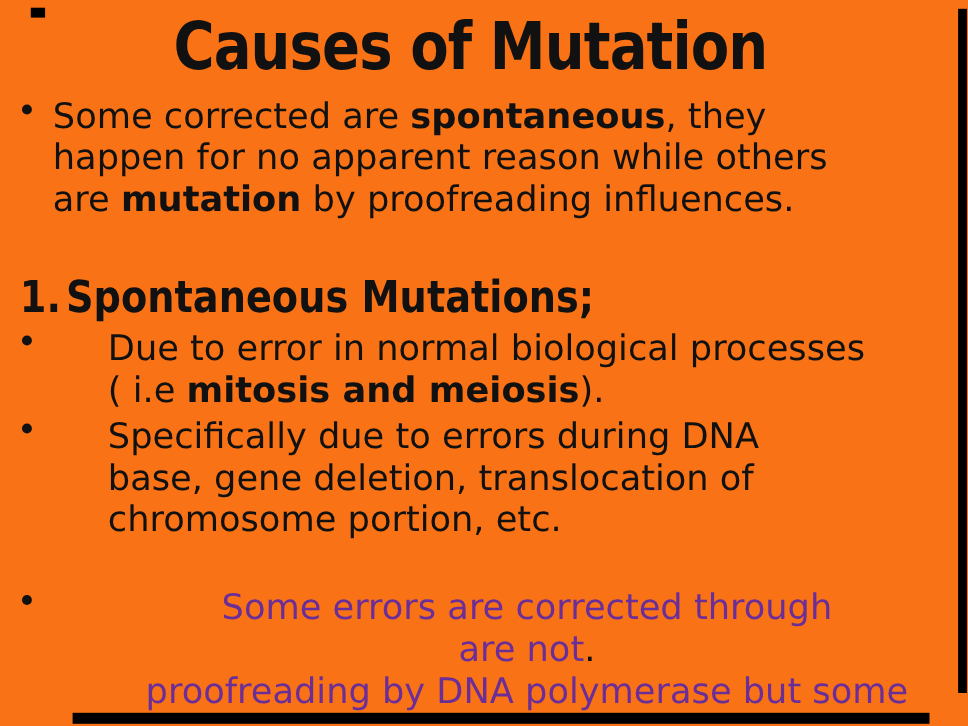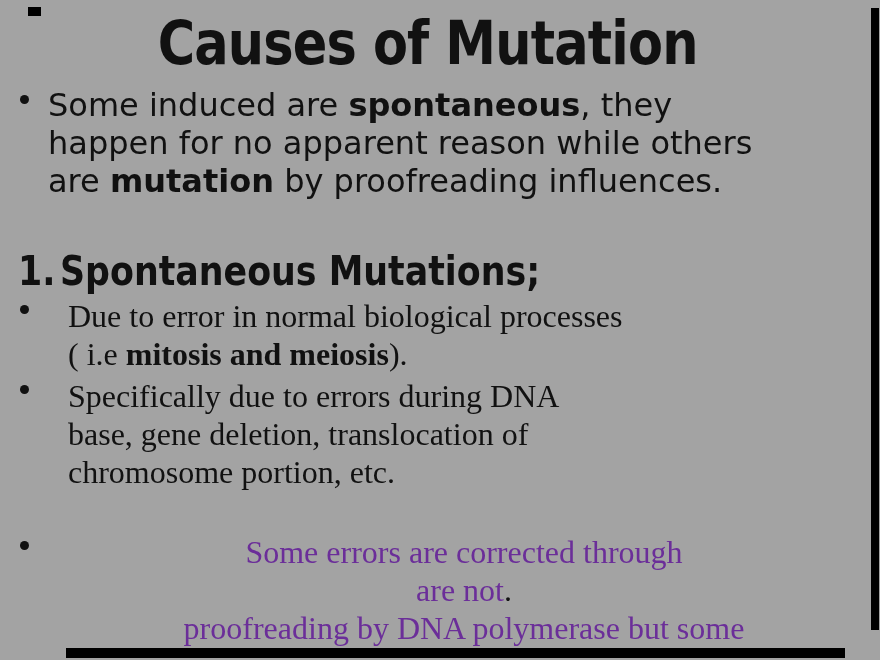--- a/index.html
+++ b/index.html
@@ -4,21 +4,21 @@
 <style>
   html, body { margin: 0; padding: 0; }
   body {
     width: 880px; height: 660px;
     background: #ffffff;
     font-family: "DejaVu Sans", sans-serif;
     color: #111111;
     overflow: hidden;
     position: relative;
   }
-  .slide { position: absolute; inset: 0; background: #a3a3a3; }
+  .slide { position: absolute; inset: 0; background: #f97316; }
 
   
   .artifact { position: absolute; background: #000000; }
   .mark-topleft { left: 28px; top: 7px;  width: 13px; height: 9px; }
   .bar-right    { left: 871px; top: 8px;  width: 8px;  height: 622px; }
   .bar-bottom   { left: 66px; top: 648px; width: 779px; height: 10px; }
 
   
   .title-row { position: absolute; top: 10px; left: 0; width: 856px; text-align: center; }
   .title {
@@ -37,21 +37,21 @@
   .row { position: absolute; left: 0; width: 860px; font-size: 32px; line-height: 38px; }
   .dot {
     position: absolute; left: 20px;
     width: 9px; height: 9px; border-radius: 50%;
     background: #111111;
   }
   .dot-l1 { top: 9px; }
   .dot-l2 { top: 8px; }
   .txt  { white-space: nowrap; }
   .lvl1 { margin-left: 48px; }
-  .lvl2 { margin-left: 68px; font-family: Liberation Serif, serif; }
+  .lvl2 { margin-left: 98px; }
   .line { height: 38px; }
   .b { font-weight: bold; }
 
   
   .hrow { position: absolute; left: 0; width: 860px; height: 42px; font-weight: bold; font-size: 40px; line-height: 40px; white-space: nowrap; }
   .hnum   { position: absolute; left: 18px; display: inline-block; transform: scaleX(0.87); transform-origin: left top; }
   .hlabel { position: absolute; left: 60px; display: inline-block; transform: scaleX(0.87); transform-origin: left top; }
 
   .purple { color: var(--accent-purple, #6B2E99); text-align: center; }
   .black-text { color: #111111; }
@@ -65,21 +65,21 @@
   <div class="artifact bar-right"></div>
   <div class="artifact bar-bottom"></div>
 
   <div class="title-row">
     <h1 class="title">Causes of Mutation</h1>
   </div>
 
   <div class="row" style="top:86px">
     <span class="dot dot-l1"></span>
     <div class="txt lvl1">
-      <div class="line"><span>Some induced are </span><span class="b">spontaneous</span><span>, they</span></div>
+      <div class="line"><span>Some corrected are </span><span class="b">spontaneous</span><span>, they</span></div>
       <div class="line">happen for no apparent reason while others</div>
       <div class="line"><span>are </span><span class="b">mutation</span><span> by proofreading influences.</span></div>
     </div>
   </div>
 
   <div class="hrow" style="top:251px">
     <span class="hnum">1.</span>
     <span class="hlabel">Spontaneous Mutations;</span>
   </div>
 

